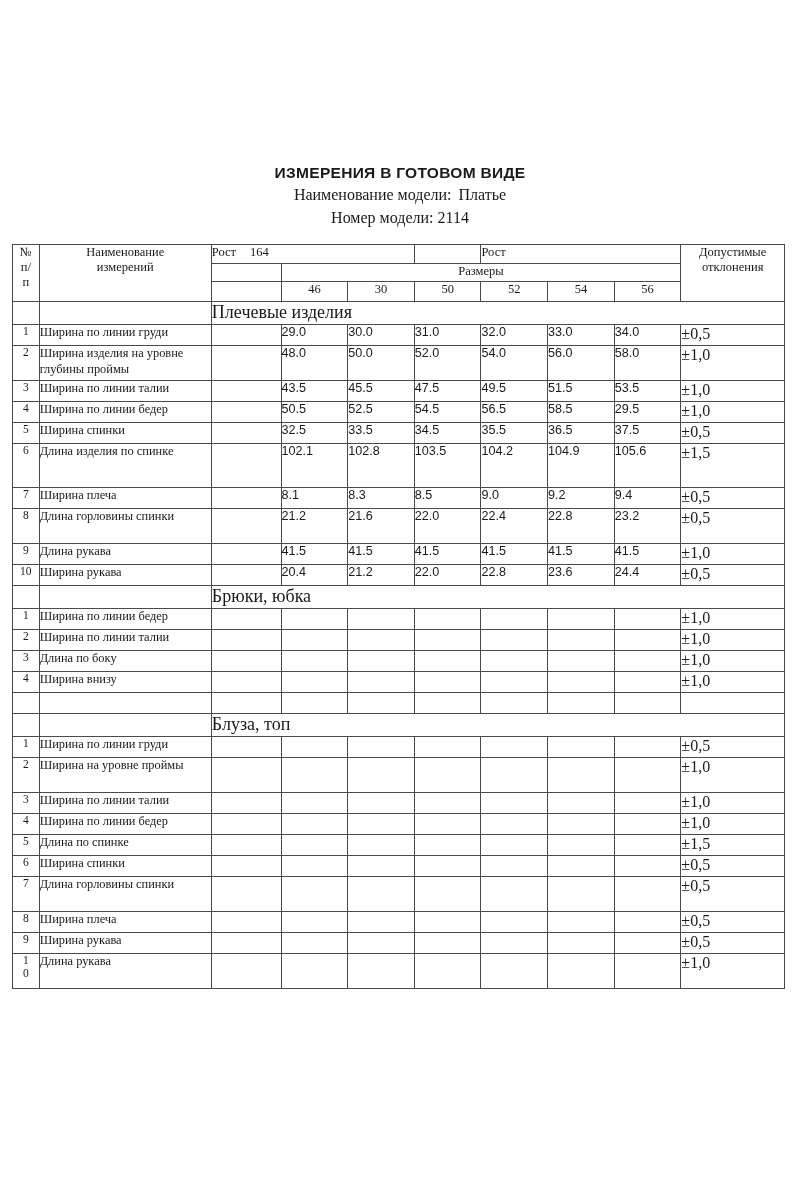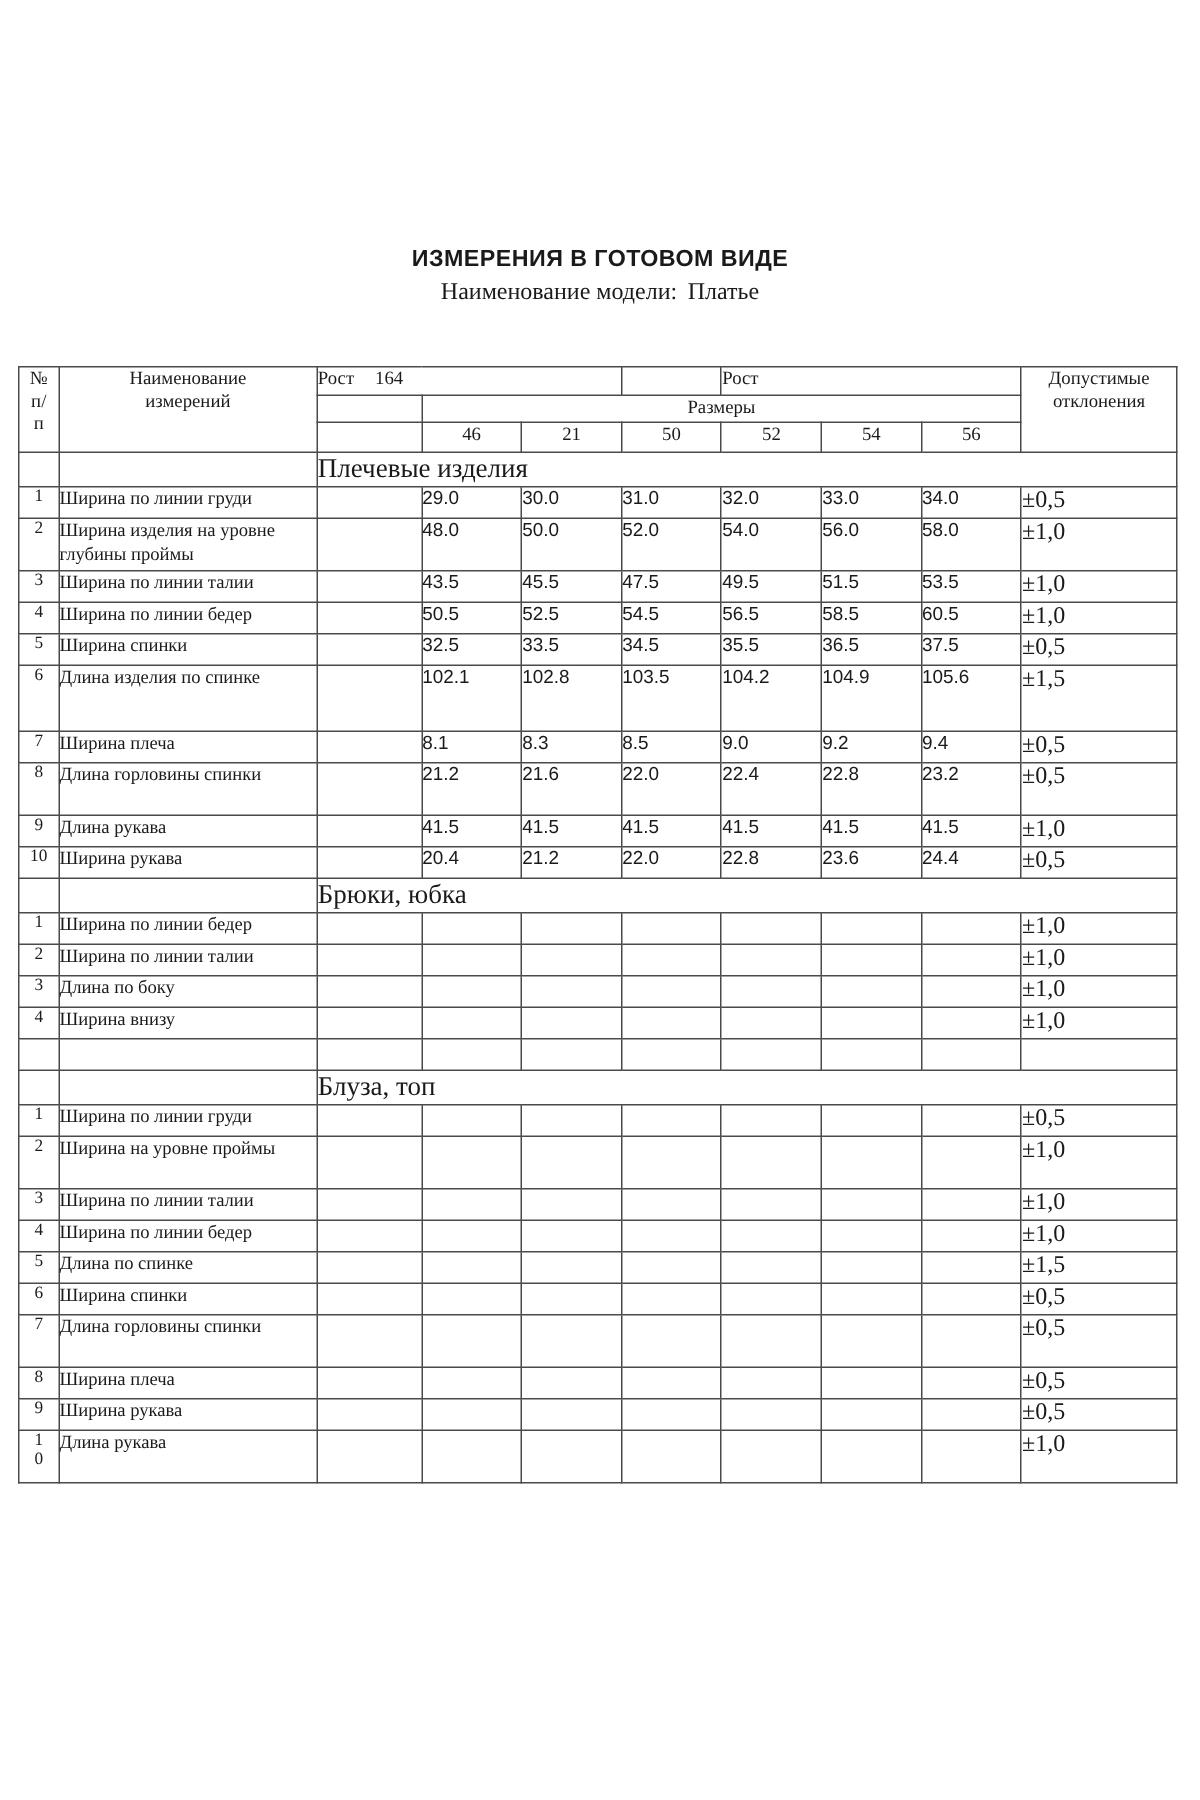--- a/index.html
+++ b/index.html
@@ -135,20 +135,23 @@
 </style>
 </head>
 <body>
 
 <div class="page">
 
   <div class="titles">
     <div class="doc-title">ИЗМЕРЕНИЯ В ГОТОВОМ ВИДЕ</div>
     <div class="subtitle">
       <span>Наименование модели:</span><span class="gap"></span><span>Платье</span>
+    </div>
+    <div class="subtitle">
+      <span>Номер модели:</span>&nbsp;<span>2114</span>
     </div>
   </div>
 
   <div class="table-wrap">
     <table class="meas">
       <colgroup>
         <col class="c-num">
           <col class="c-name">
           <col class="c-blank">
         <col class="c-size">
@@ -168,21 +171,21 @@
             <td class="hcell-left" colspan="3">Рост</td>
             <td class="hcell" rowspan="3">Допустимые<br>отклонения</td>
           </tr>
           <tr class="hrow2">
             <td></td>
             <td class="hcell" colspan="6">Размеры</td>
           </tr>
           <tr class="hrow3">
             <td></td>
             <td class="hcell">46</td>
-            <td class="hcell">21</td>
+            <td class="hcell">30</td>
             <td class="hcell">50</td>
             <td class="hcell">52</td>
             <td class="hcell">54</td>
             <td class="hcell">56</td>
           </tr>
           <tr class="section-row">
             <td></td>
             <td style="width:68px"></td>
             <td class="sec-title" colspan="8">Плечевые изделия</td>
           </tr>
@@ -224,21 +227,21 @@
           </tr>
           <tr class="r1">
             <td class="num-col">4</td>
             <td class="name-col">Ширина по линии бедер</td>
             <td class="empty-col"></td>
             <td class="val-col">50.5</td>
             <td class="val-col">52.5</td>
             <td class="val-col">54.5</td>
             <td class="val-col">56.5</td>
             <td class="val-col">58.5</td>
-            <td class="val-col">60.5</td>
+            <td class="val-col">29.5</td>
             <td class="tol-col">±1,0</td>
           </tr>
           <tr class="r1">
             <td class="num-col">5</td>
             <td class="name-col">Ширина спинки</td>
             <td class="empty-col"></td>
             <td class="val-col">32.5</td>
             <td class="val-col">33.5</td>
             <td class="val-col">34.5</td>
             <td class="val-col">35.5</td>

